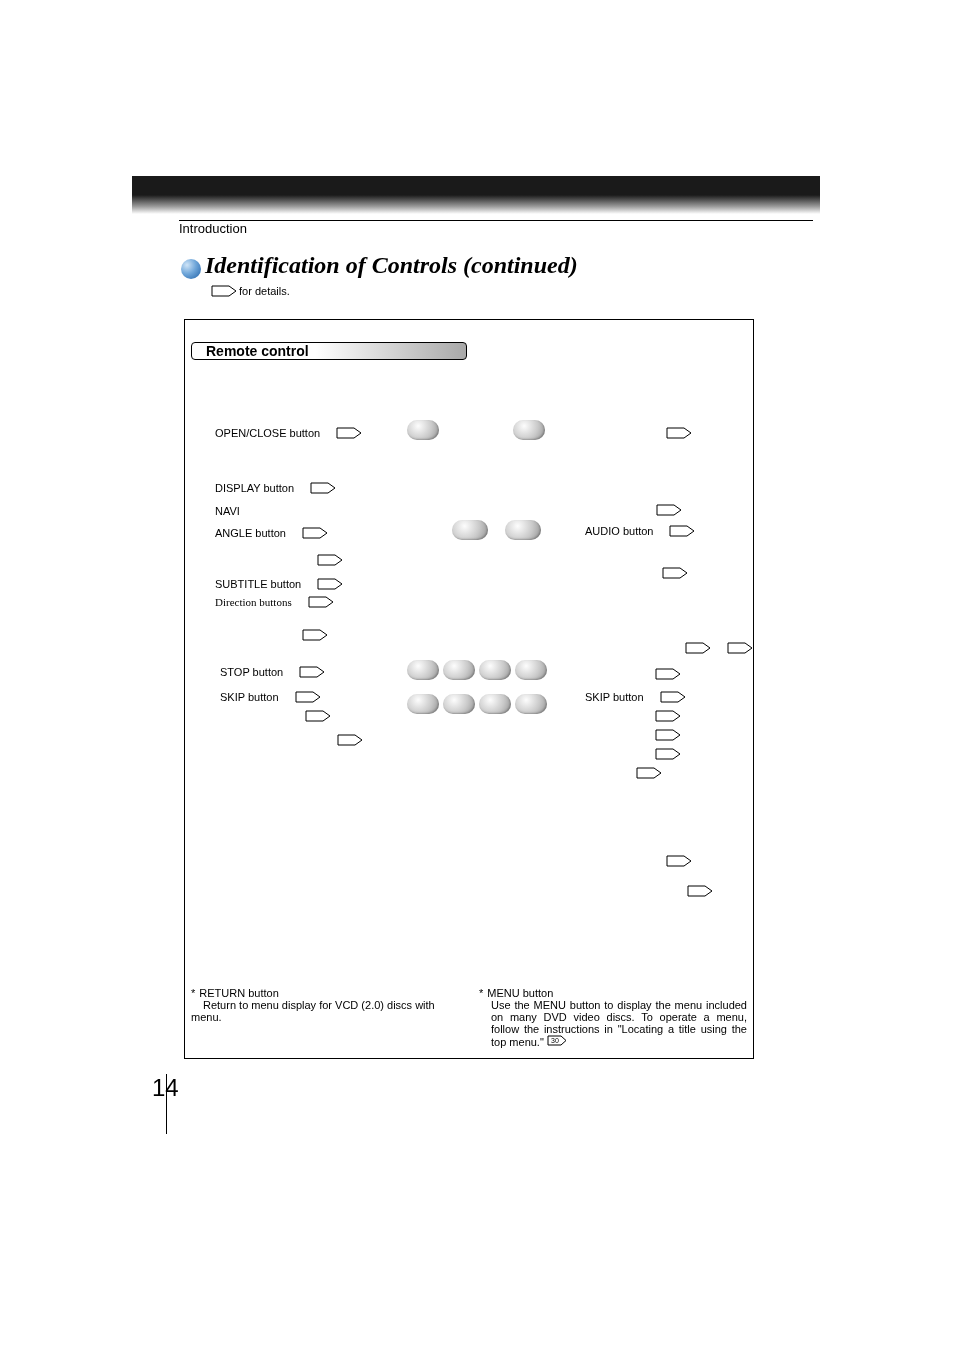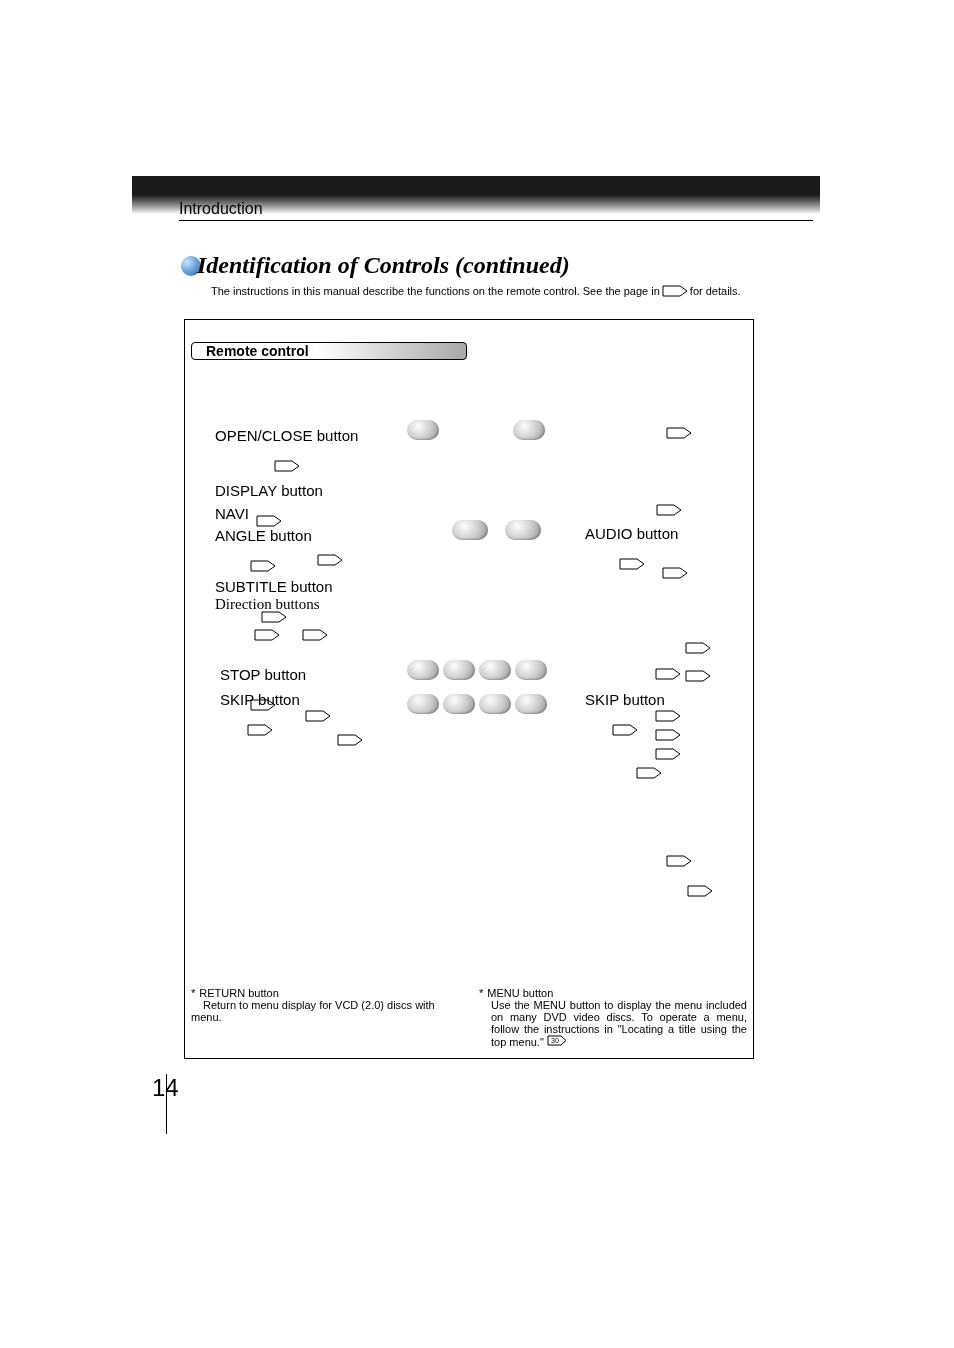--- a/index.html
+++ b/index.html
@@ -1,32 +1,32 @@
 <!DOCTYPE html>
 <html><head>
 <meta charset="utf-8">
 <style>
   * { margin:0; padding:0; box-sizing:border-box; }
   html,body { width:954px; height:1348px; background:#fff; font-family:Arial,Helvetica,sans-serif; color:#000; }
   .page { position:relative; width:954px; height:1348px; }
   .header-bar { position:absolute; left:132px; top:176px; width:688px; height:38px;
     background:linear-gradient(to bottom, #1a1a1a 0%, #1a1a1a 50%, #9a9a9a 80%, #fff 100%); }
-  .section-label { position:absolute; left:179px; top:200px; font-size:16px; }
+  .section-label { position:absolute; left:179px; top:221px; font-size:13px; }
   .rule-under { position:absolute; left:179px; top:220px; width:634px; border-top:1px solid #000; }
-  .title-wrap { position:absolute; left:181px; top:252px; display:flex; align-items:center; gap:4px; }
+  .title-wrap { position:absolute; left:181px; top:252px; display:flex; align-items:flex-end; gap:12px; }
   .title-bullet { width:20px; height:20px; border-radius:50%;
     background:radial-gradient(circle at 30% 30%, #cfe4f7 0%, #6fa6d9 45%, #1e5ea5 100%);
     margin-right:-8px; z-index:0; }
   .page-title { font-family:"Times New Roman",serif; font-style:italic; font-weight:bold; font-size:24px; position:relative; z-index:1; }
   .intro-line { position:absolute; left:211px; top:285px; font-size:11px; display:flex; align-items:center; gap:2px; white-space:nowrap; }
   .box { position:absolute; left:184px; top:319px; width:570px; height:740px; border:1px solid #000; }
   .box-head { position:absolute; left:6px; top:22px; width:276px; height:18px; border:1px solid #000; border-radius:4px;
     background:linear-gradient(to right,#fff 0%,#fff 45%,#a8a8a8 100%); display:flex; align-items:center; padding-left:14px; }
   .box-head span { font-size:14px; font-weight:bold; }
-  .lab { position:absolute; font-size:15px; display:flex; align-items:center; gap:16px; white-space:nowrap;flex-direction:column; }
+  .lab { position:absolute; font-size:11px; display:flex; align-items:center; gap:16px; white-space:nowrap; }
   .pgref { display:inline-flex; align-items:center; }
   .pgref svg { width:26px; height:12px; display:block; }
   .pgref30 { display:inline-flex; align-items:center; }
   .pgref30 svg { width:20px; height:11px; display:block; }
   .phys { position:absolute; border-radius:10px;
     background:radial-gradient(circle at 35% 30%, #fdfdfd 0%, #c9c9c9 55%, #8f8f8f 100%);
     box-shadow:inset -1px -1px 2px rgba(0,0,0,0.25); }
   .footnotes { position:absolute; left:6px; bottom:10px; right:6px; display:flex; gap:20px; font-size:11px; }
   .fn { flex:1; }
   .fn .fnhead { display:flex; gap:4px; }
@@ -41,21 +41,20 @@
   <div class="header-bar"></div>
   <div class="section-label">Introduction</div>
   <div class="rule-under"></div>
 
   <div class="title-wrap">
     <span class="title-bullet"></span>
     <span class="page-title">Identification of Controls (continued)</span>
   </div>
 
   <div class="intro-line">
-    <span>The instructions in this manual describe the functions on the remote control. See the page in </span>
     <span class="pgref">
       <svg viewBox="0 0 26 12">
           <path d="M1 1 H18 L25 6 L18 11 H1 Z" fill="none" stroke="#000" stroke-width="1"></path>
         </svg>
     </span>
     <span> for details.</span>
   </div>
 
   <div class="box">
     <div class="box-head">

